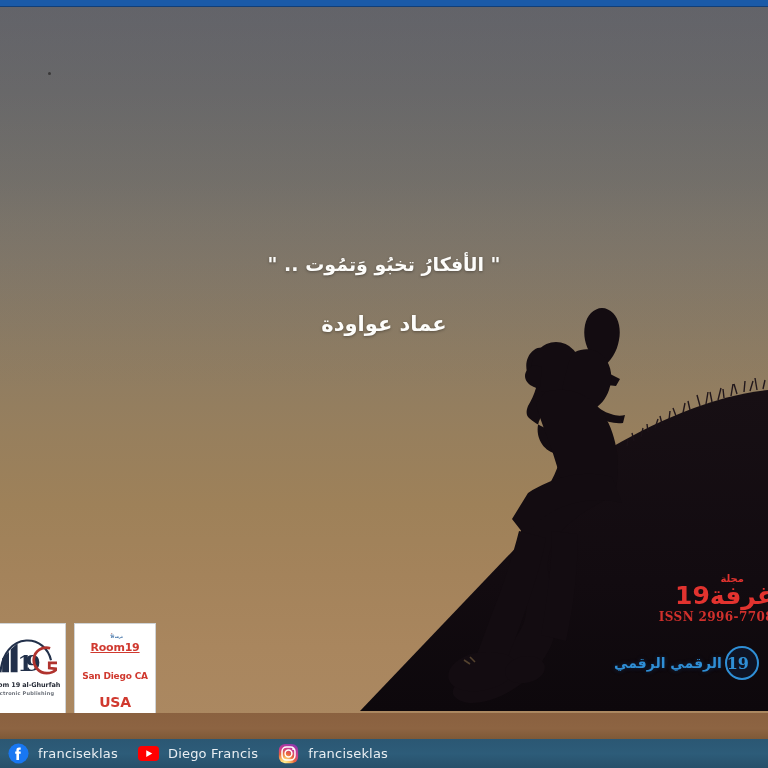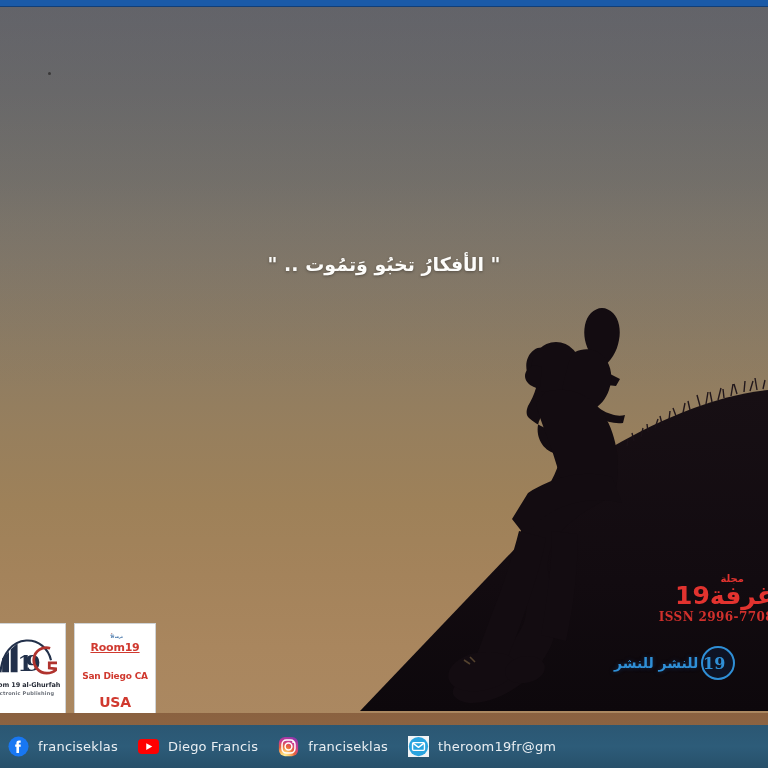--- a/index.html
+++ b/index.html
@@ -171,21 +171,21 @@
   .brown-band{
     position:absolute; left:0; top:713px;
     width:768px; height:26px;
     background:linear-gradient(to bottom,#8a6140 0%,#8d6442 60%,#7e5937 100%);
     z-index:30;
   }
 
   
   .footer{
     position:absolute; left:0; bottom:0;
-    width:768px; height:43px;
+    width:768px; height:29px;
     background:linear-gradient(to bottom,#2b5773 0%,#2d5c79 50%,#27506a 100%);
     display:flex; align-items:center;
     z-index:35;
     overflow:hidden;
     padding-left:8px;
   }
   .social{
     display:flex; align-items:center;
     flex:0 0 auto;
     white-space:nowrap;
@@ -357,31 +357,32 @@
           <path d="M464,653 l6,4 M470,650 l5,5" stroke="#6b5638" stroke-width="1.6" fill="none" opacity=".75"></path>
 
           <path d="M520,650 c8,-2 16,-1 21,3 c5,4 5,10 1,15 c-5,6 -15,9 -24,8
                    c-8,-1 -13,-5 -13,-11 c0,-6 6,-12 15,-15 Z"></path>
         </g>
       </svg>
     </div>
 
     <div class="quote-block">
       <div class="quote-line">" الأفكارُ تخبُو وَتمُوت .. "</div>
+      <div class="quote-author">عماد عواودة</div>
     </div>
 
     <div class="watermark">
       <div class="wm-majalla">مجلة</div>
       <div class="wm-title">غرفة19</div>
       <div class="wm-issn">ISSN 2996-7708</div>
       <div class="wm-blue-row">
         <div class="wm-circle">
           <span>19</span>
         </div>
-        <div class="wm-blue-text">للنشر للنشر</div>
+        <div class="wm-blue-text">الرقمي الرقمي</div>
       </div>
     </div>
   </div>
 
   <div class="logo-card" id="logo-ghurfah">
     <div class="gh-inner">
       <svg class="gh-mark" viewBox="0 0 70 50" aria-hidden="true">
         <path d="M6,44 L6,28 L14,20 L14,44 Z" fill="#22304a"></path>
         <path d="M16,44 L16,17 L24,10 L24,44 Z" fill="#22304a"></path>
         <path d="M4,44 C6,22 18,8 34,7 C48,6 60,16 63,30" fill="none" stroke="#22304a" stroke-width="2.4"></path>
@@ -454,26 +455,15 @@
           <rect x="1" y="1" width="22" height="22" rx="7" fill="url(#igg)"></rect>
           <rect x="4.6" y="4.6" width="14.8" height="14.8" rx="5" fill="none" stroke="#fff" stroke-width="1.7"></rect>
           <circle cx="12" cy="12" r="3.9" fill="none" stroke="#fff" stroke-width="1.7"></circle>
           <circle cx="17.3" cy="6.8" r="1.2" fill="#fff"></circle>
         </svg>
       </span>
       <span class="lbl">franciseklas</span>
     </div>
 
 
-    <div class="social">
-      <span class="ico">
-        <svg width="23" height="23" viewBox="0 0 24 24" aria-hidden="true">
-          <rect x="0" y="0" width="24" height="24" fill="#f2f4f6"></rect>
-          <circle cx="12" cy="12" r="11" fill="#2aa4df"></circle>
-          <rect x="5.2" y="7.6" width="13.6" height="8.8" rx="1.2" fill="none" stroke="#fff" stroke-width="1.6"></rect>
-          <path d="M5.6,8.2 L12,13 L18.4,8.2" fill="none" stroke="#fff" stroke-width="1.6" stroke-linejoin="round"></path>
-        </svg>
-      </span>
-      <span class="lbl">theroom19fr@gm</span>
-    </div>
 
   </div>
 </div>
 
 </body></html>

